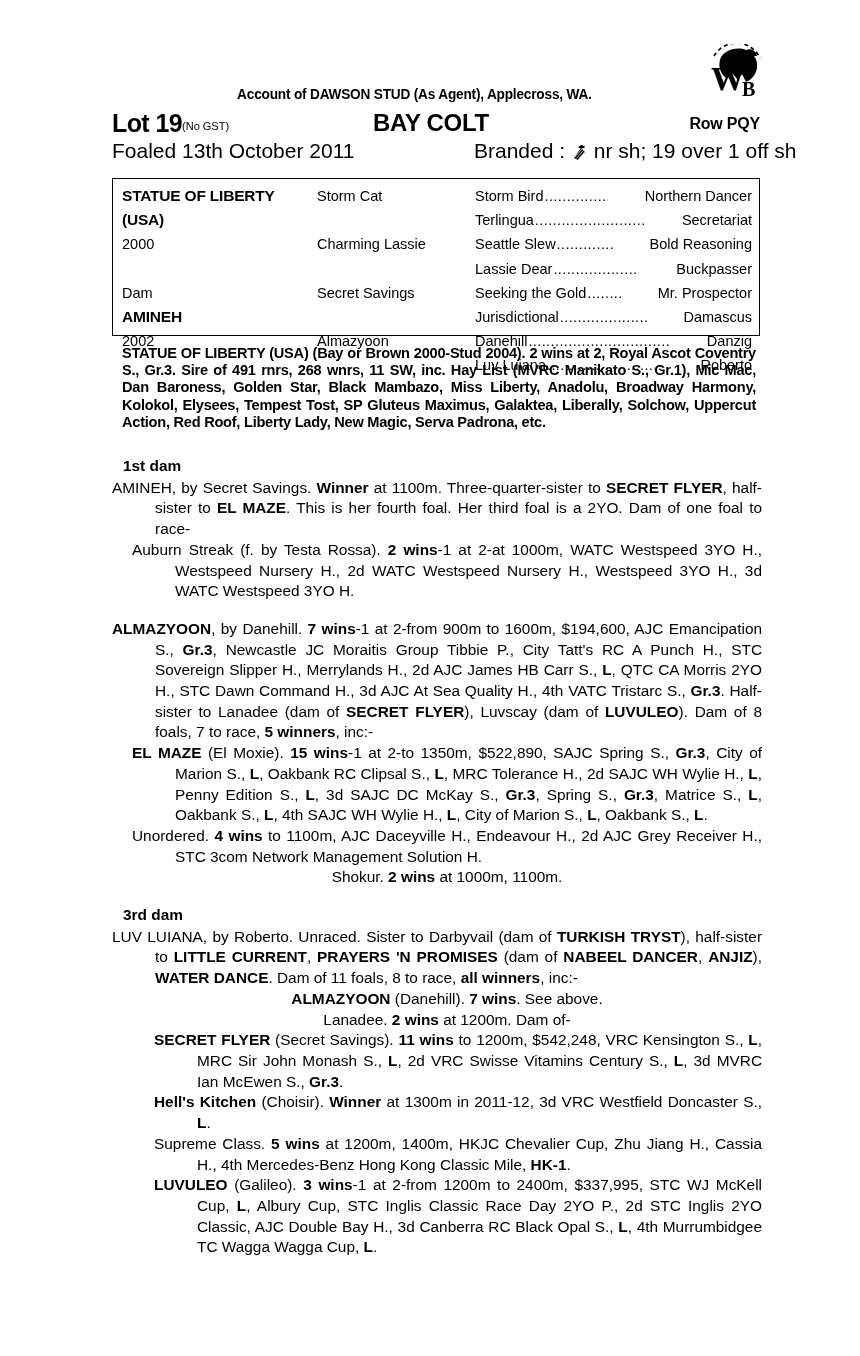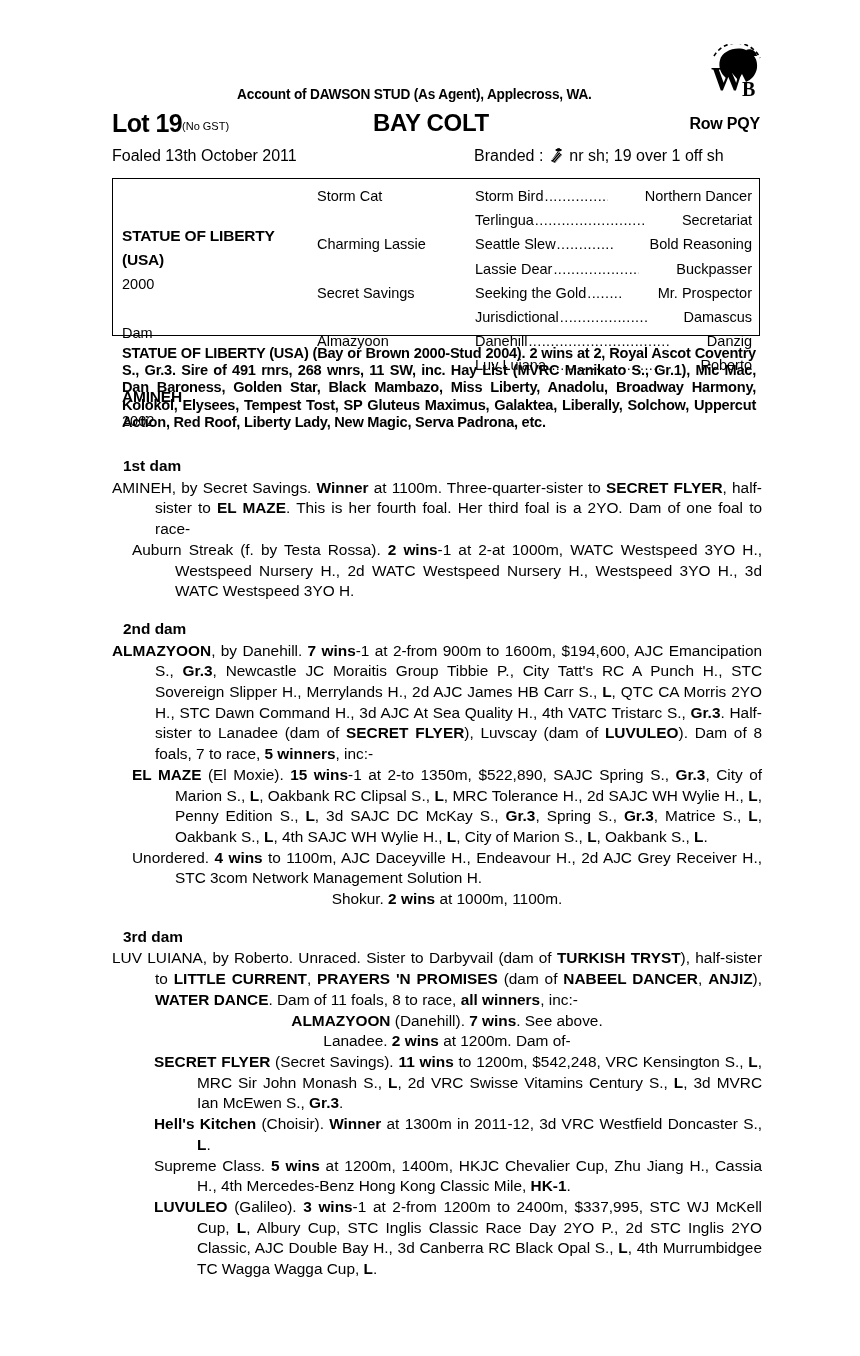--- a/index.html
+++ b/index.html
@@ -88,22 +88,21 @@
     top: 3px;
     font-size: 16px;
     font-weight: bold;
     letter-spacing: -0.2px;
     line-height: 24px;
   }
 
   .foaledrow {
     position: relative;
     height: 22px;
-    margin-top: 8px;
-    font-size: 16px;
+    font-size: 21px;
   }
   .foaled {
     position: absolute;
     left: 0;
     top: 0;
   }
   .branded {
     position: absolute;
     left: 362px;
     top: 0;
@@ -153,21 +152,20 @@
     left: 362px;
     top: 5px;
     right: 7px;
     font-size: 14.5px;
     line-height: 24.2px;
   }
   .ped-strong {
     font-weight: bold;
     font-size: 15.5px;
     letter-spacing: -0.2px;
-    margin-top: 40px;
   }
   .pedline {
     display: flex;
     align-items: baseline;
     height: 24.2px;
     white-space: nowrap;
   }
   .pedline .lname { flex: 0 0 auto; }
   .pedline .dots {
     flex: 1 1 auto;
@@ -343,21 +341,20 @@
     </div>
   </div>
 
   <div class="sire-summary">STATUE OF LIBERTY (USA) (Bay or Brown 2000-Stud 2004). 2 wins at 2, Royal Ascot Coventry S., Gr.3. Sire of 491 rnrs, 268 wnrs, 11 SW, inc. Hay List (MVRC Manikato S., Gr.1), Mic Mac, Dan Baroness, Golden Star, Black Mambazo, Miss Liberty, Anadolu, Broadway Harmony, Kolokol, Elysees, Tempest Tost, SP Gluteus Maximus, Galaktea, Liberally, Solchow, Uppercut Action, Red Roof, Liberty Lady, New Magic, Serva Padrona, etc.</div>
 
   <div class="body" id="body-col">
       <div class="damhead">1st dam</div>
       <div class="p0">AMINEH, by Secret Savings. <b>Winner</b> at 1100m. Three-quarter-sister to <b>SECRET FLYER</b>, half-sister to <b>EL MAZE</b>. This is her fourth foal. Her third foal is a 2YO. Dam of one foal to race-</div>
       <div class="p1">Auburn Streak (f. by Testa Rossa). <b>2 wins</b>-1 at 2-at 1000m, WATC Westspeed 3YO H., Westspeed Nursery H., 2d WATC Westspeed Nursery H., Westspeed 3YO H., 3d WATC Westspeed 3YO H.</div>
       <div class="gap"></div>
-      <div class="damhead">2nd dam</div>
       <div class="p0"><b>ALMAZYOON</b>, by Danehill. <b>7 wins</b>-1 at 2-from 900m to 1600m, $194,600, AJC Emancipation S., <b>Gr.3</b>, Newcastle JC Moraitis Group Tibbie P., City Tatt's RC A Punch H., STC Sovereign Slipper H., Merrylands H., 2d AJC James HB Carr S., <b>L</b>, QTC CA Morris 2YO H., STC Dawn Command H., 3d AJC At Sea Quality H., 4th VATC Tristarc S., <b>Gr.3</b>. Half-sister to Lanadee (dam of <b>SECRET FLYER</b>), Luvscay (dam of <b>LUVULEO</b>). Dam of 8 foals, 7 to race, <b>5 winners</b>, inc:-</div>
       <div class="p1"><b>EL MAZE</b> (El Moxie). <b>15 wins</b>-1 at 2-to 1350m, $522,890, SAJC Spring S., <b>Gr.3</b>, City of Marion S., <b>L</b>, Oakbank RC Clipsal S., <b>L</b>, MRC Tolerance H., 2d SAJC WH Wylie H., <b>L</b>, Penny Edition S., <b>L</b>, 3d SAJC DC McKay S., <b>Gr.3</b>, Spring S., <b>Gr.3</b>, Matrice S., <b>L</b>, Oakbank S., <b>L</b>, 4th SAJC WH Wylie H., <b>L</b>, City of Marion S., <b>L</b>, Oakbank S., <b>L</b>.</div>
       <div class="p1">Unordered. <b>4 wins</b> to 1100m, AJC Daceyville H., Endeavour H., 2d AJC Grey Receiver H., STC 3com Network Management Solution H.</div>
       <div class="p1 nojust">Shokur. <b>2 wins</b> at 1000m, 1100m.</div>
       <div class="gap"></div>
       <div class="damhead">3rd dam</div>
       <div class="p0">LUV LUIANA, by Roberto. Unraced. Sister to Darbyvail (dam of <b>TURKISH TRYST</b>), half-sister to <b>LITTLE CURRENT</b>, <b>PRAYERS 'N PROMISES</b> (dam of <b>NABEEL DANCER</b>, <b>ANJIZ</b>), <b>WATER DANCE</b>. Dam of 11 foals, 8 to race, <b>all winners</b>, inc:-</div>
       <div class="p1 nojust"><b>ALMAZYOON</b> (Danehill). <b>7 wins</b>. See above.</div>
       <div class="p1 nojust">Lanadee. <b>2 wins</b> at 1200m. Dam of-</div>
       <div class="p2"><b>SECRET FLYER</b> (Secret Savings). <b>11 wins</b> to 1200m, $542,248, VRC Kensington S., <b>L</b>, MRC Sir John Monash S., <b>L</b>, 2d VRC Swisse Vitamins Century S., <b>L</b>, 3d MVRC Ian McEwen S., <b>Gr.3</b>.</div>

